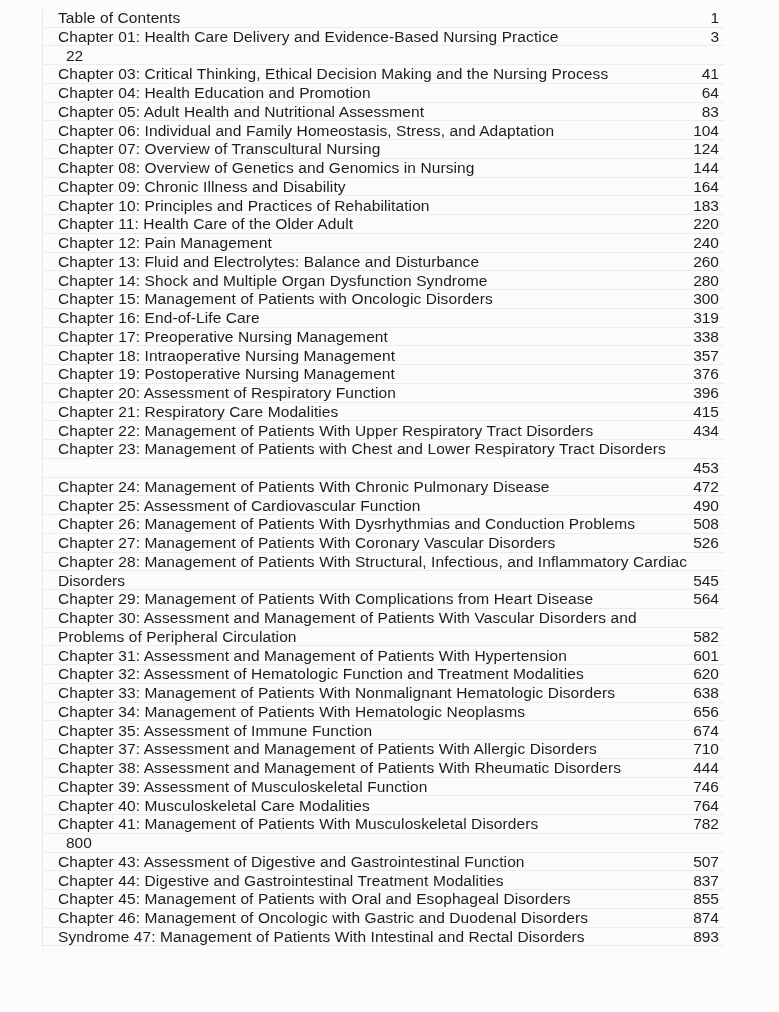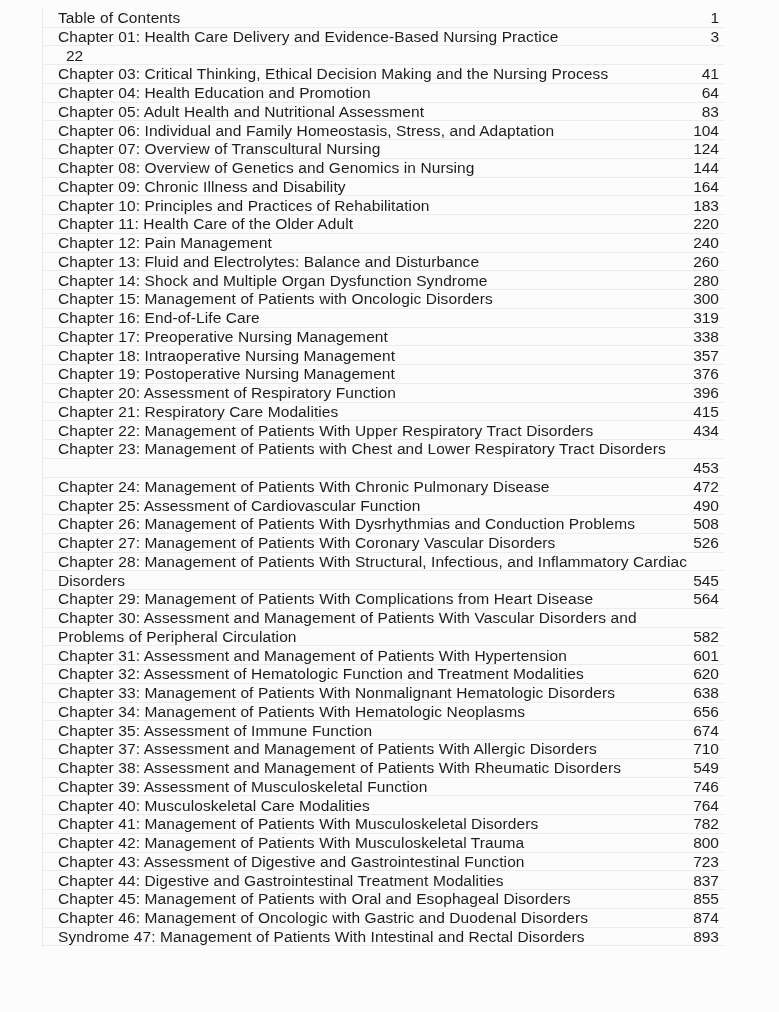--- a/index.html
+++ b/index.html
@@ -208,41 +208,40 @@
       <div class="line">
         <span class="ltext">Chapter 35: Assessment of Immune Function</span>
         <span class="pnum">674</span>
       </div>
       <div class="line">
         <span class="ltext">Chapter 37: Assessment and Management of Patients With Allergic Disorders</span>
         <span class="pnum">710</span>
       </div>
       <div class="line">
         <span class="ltext">Chapter 38: Assessment and Management of Patients With Rheumatic Disorders</span>
-        <span class="pnum">549</span>
+        <span class="pnum">444</span>
       </div>
       <div class="line">
         <span class="ltext">Chapter 39: Assessment of Musculoskeletal Function</span>
         <span class="pnum">746</span>
       </div>
       <div class="line">
         <span class="ltext">Chapter 40: Musculoskeletal Care Modalities</span>
         <span class="pnum">764</span>
       </div>
       <div class="line">
         <span class="ltext">Chapter 41: Management of Patients With Musculoskeletal Disorders</span>
         <span class="pnum">782</span>
       </div>
       <div class="line">
-        <span class="ltext">Chapter 42: Management of Patients With Musculoskeletal Trauma</span>
         <span class="pnum">800</span>
       </div>
       <div class="line">
         <span class="ltext">Chapter 43: Assessment of Digestive and Gastrointestinal Function</span>
-        <span class="pnum">723</span>
+        <span class="pnum">507</span>
       </div>
       <div class="line">
         <span class="ltext">Chapter 44: Digestive and Gastrointestinal Treatment Modalities</span>
         <span class="pnum">837</span>
       </div>
       <div class="line">
         <span class="ltext">Chapter 45: Management of Patients with Oral and Esophageal Disorders</span>
         <span class="pnum">855</span>
       </div>
       <div class="line">

